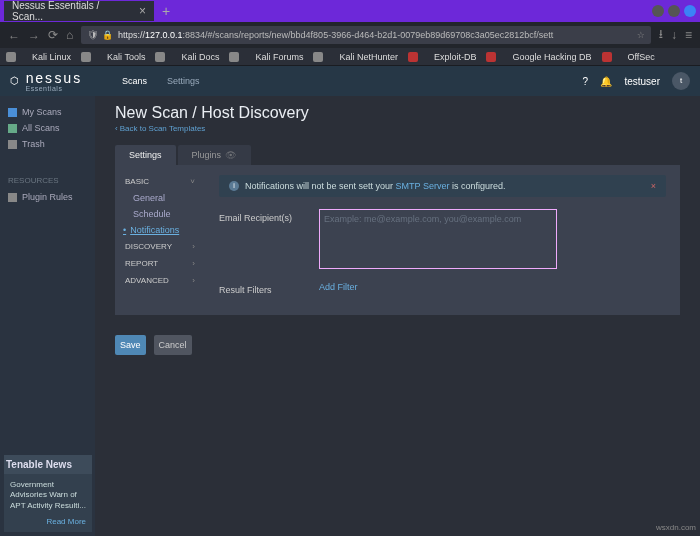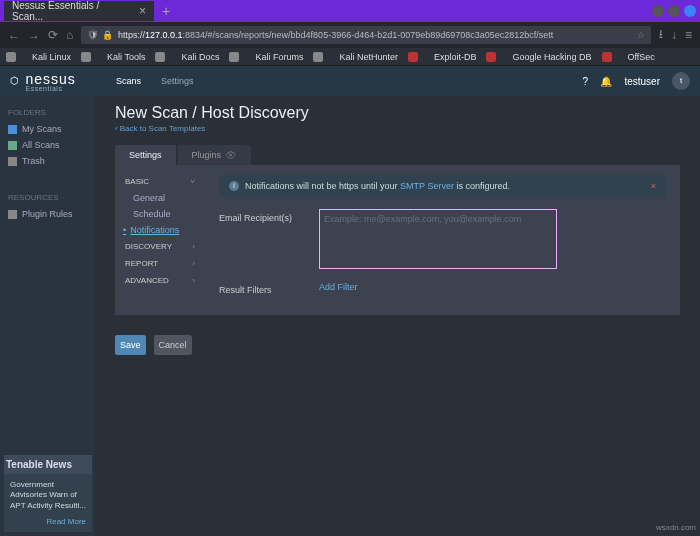--- a/index.html
+++ b/index.html
@@ -15,21 +15,21 @@
 .navbtn { color:#888; font-size:12px; cursor:pointer;}
 .urlbox { flex:1; height:18px; background:#3b3e49; border-radius:2px; display:flex; align-items:center; padding:0 6px; color:#bbb; font-size:9px; overflow:hidden;}
 .urlbox .lock{margin-right:4px; font-size:9px;}
 .urlbox .hl{color:#fff;}
 .urlbox .star{margin-left:auto; color:#888;}
 .bmkbar { height:18px; background:#2b2f38; border-bottom:1px solid #1a1c21; display:flex; align-items:center; padding:0 6px; gap:10px;}
 .bmk { display:flex; align-items:center; gap:16px; font-size:9px; color:#ddd;}
 .bmk .bi{width:10px;height:10px;background:#4a6;display:inline-block;border-radius:2px;}
 .kali .bi{background:#888;} .ed .bi{background:#b33;} .gh .bi{background:#b33;} .of .bi{background:#b33;}
 .appheader { height:30px; background:#263746; display:flex; align-items:center; padding:0 10px; color:#fff;}
-.brand { font-family:Liberation Sans, sans-serif; font-size:14px; font-weight:300; letter-spacing:1px;}
+.brand { font-family:Liberation Mono, monospace; font-size:14px; font-weight:300; letter-spacing:1px;}
 .sub { font-size:7px; color:#9ab; margin-top:-2px; letter-spacing:0.5px;}
 .topnav { margin-left:40px; display:flex; gap:20px; font-size:9px;}
 .topnav a { color:#9ab;} .topnav a.active{color:#fff;}
 .topright { margin-left:auto; display:flex; align-items:center; gap:12px; font-size:10px;}
 .avatar{width:18px;height:18px;border-radius:50%;background:#4a5766;text-align:center;line-height:18px;font-size:8px;color:#fff;}
 .main { display:flex; height:440px;}
 .sidebar { width:95px; background:#2a3340; padding-top:8px;}
 .sbhead { font-size:8px; color:#6a7580; padding:4px 8px; text-transform:uppercase;}
 .sbitem { display:flex; align-items:center; gap:5px; padding:3px 8px; font-size:9px; color:#aab;}
 .sbitem .si{width:9px;height:9px;display:inline-block;}
@@ -155,21 +155,20 @@
     <span>?</span>
     <span>🔔</span>
     <span>testuser</span>
     <span class="avatar">t</span>
   </div>
 </div>
 
 <div class="main">
 
   <div class="sidebar">
-    <div class="sbhead">FOLDERS</div>
     <div class="sbitem">
         <span class="si folder"></span>
         <span>My Scans</span>
       </div>
     <div class="sbitem">
         <span class="si folder2"></span>
         <span>All Scans</span>
       </div>
     <div class="sbitem">
         <span class="si trash"></span>
@@ -214,21 +213,21 @@
         <div class="cat">
             <span>ADVANCED</span>
             <span class="chev">›</span>
           </div>
       </div>
 
       <div class="rightcol">
         <div class="alert">
           <span class="ai">i</span>
           <span>
-            <span>Notifications will not be https until your </span><a>SMTP Server</a><span> is configured.</span>
+            <span>Notifications will not be sent sett your </span><a>SMTP Server</a><span> is configured.</span>
           </span>
           <span class="x">×</span>
         </div>
 
         <div class="frow">
           <div class="flabel">Email Recipient(s)</div>
           <div class="finput">
             <textarea placeholder="Example: me@example.com, you@example.com" style=""></textarea>
           </div>
         </div>

